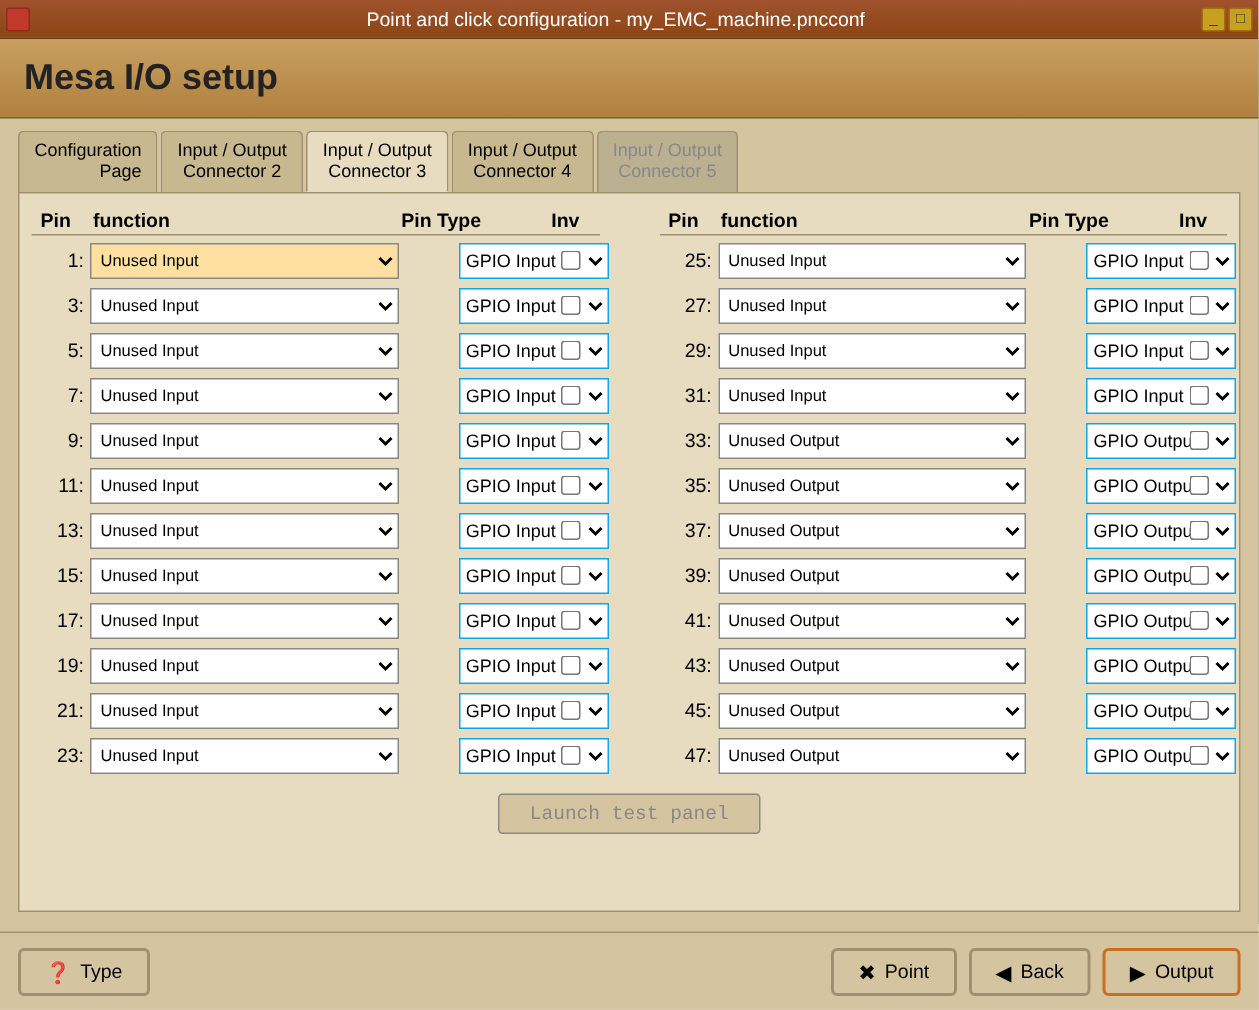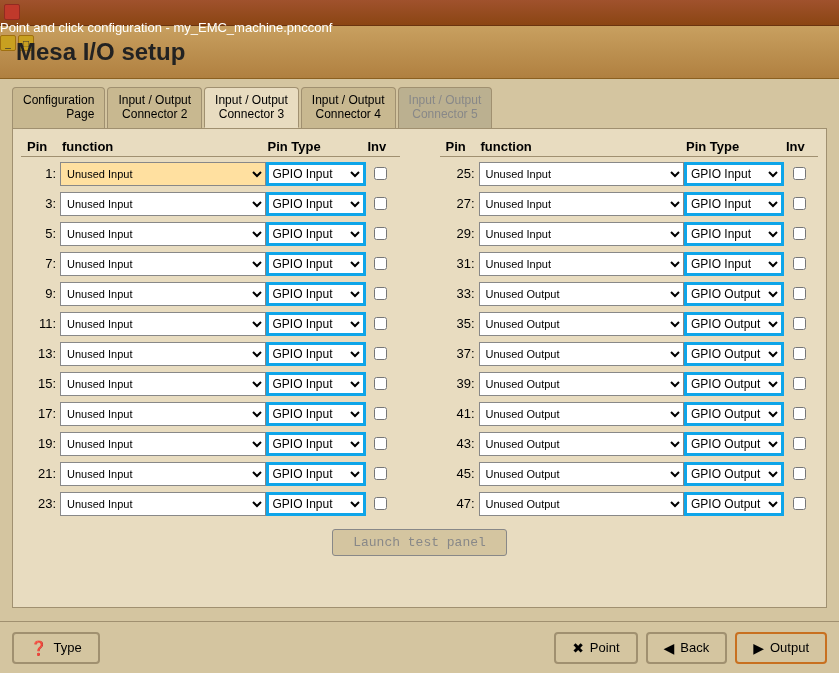--- a/index.html
+++ b/index.html
@@ -13,25 +13,24 @@
     }
 
     
     .title-bar {
       background: linear-gradient(to bottom, #a0522d, #8b4513);
       color: white;
       text-align: center;
       padding: 4px 0;
       font-size: 13px;
       display: flex;
-      align-items: flex-start;
+      align-items: center;
       justify-content: space-between;
       height: 26px;
       border-bottom: 1px solid #6b3410;
-      flex-direction: column;
     }
     .title-bar-left {
       display: flex;
       align-items: center;
       padding-left: 4px;
     }
     .title-bar-close {
       width: 16px; height: 16px;
       background: #c0392b;
       border-radius: 2px;
@@ -158,21 +157,22 @@
       padding: 0 2px;
     }
     .io-row select.func-select.highlighted {
       background: #ffe0a0;
     }
     .io-row select.type-select {
       width: 100%;
       height: 24px;
       font-size: 12px;
       background: white;
-      border: 3px solid #0ea5e9;
+      border: 1px solid #0ea5e9;
+      margin-left: 40px;
     }
     .io-row input[type=checkbox] {
       margin: 0 auto;
       display: block;
     }
 
     .separator {
       width: 8px;
     }
 

